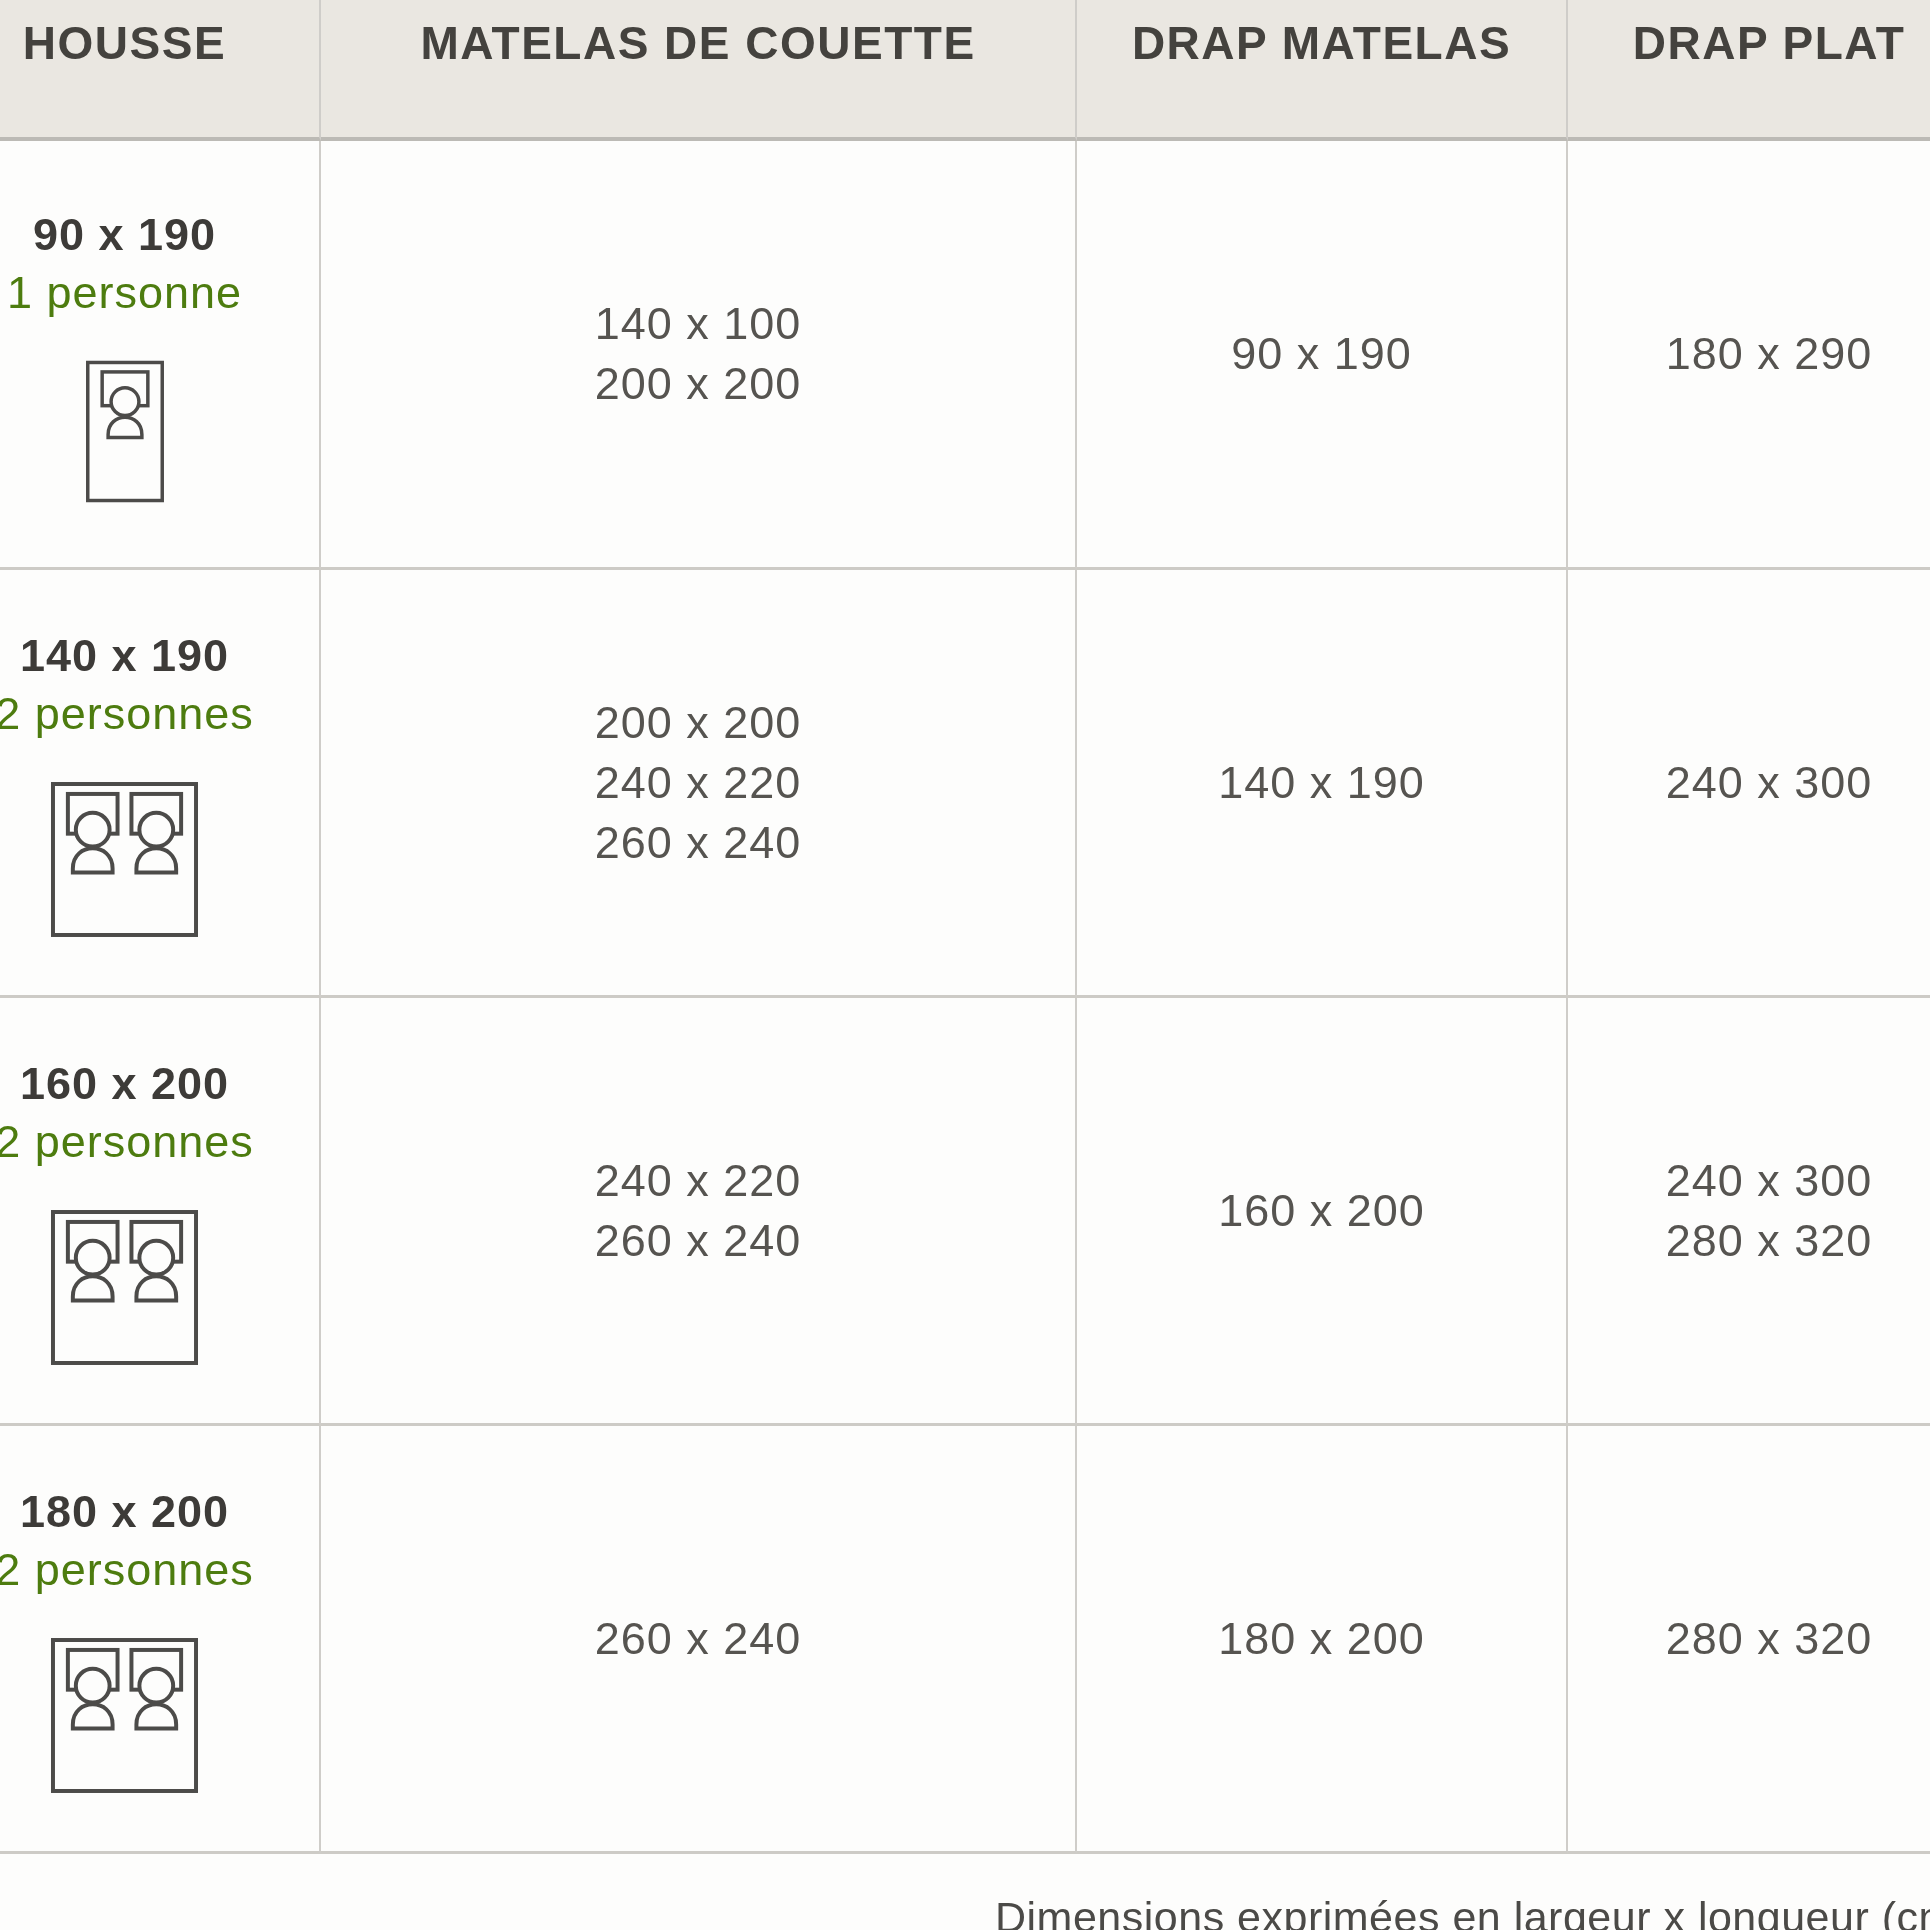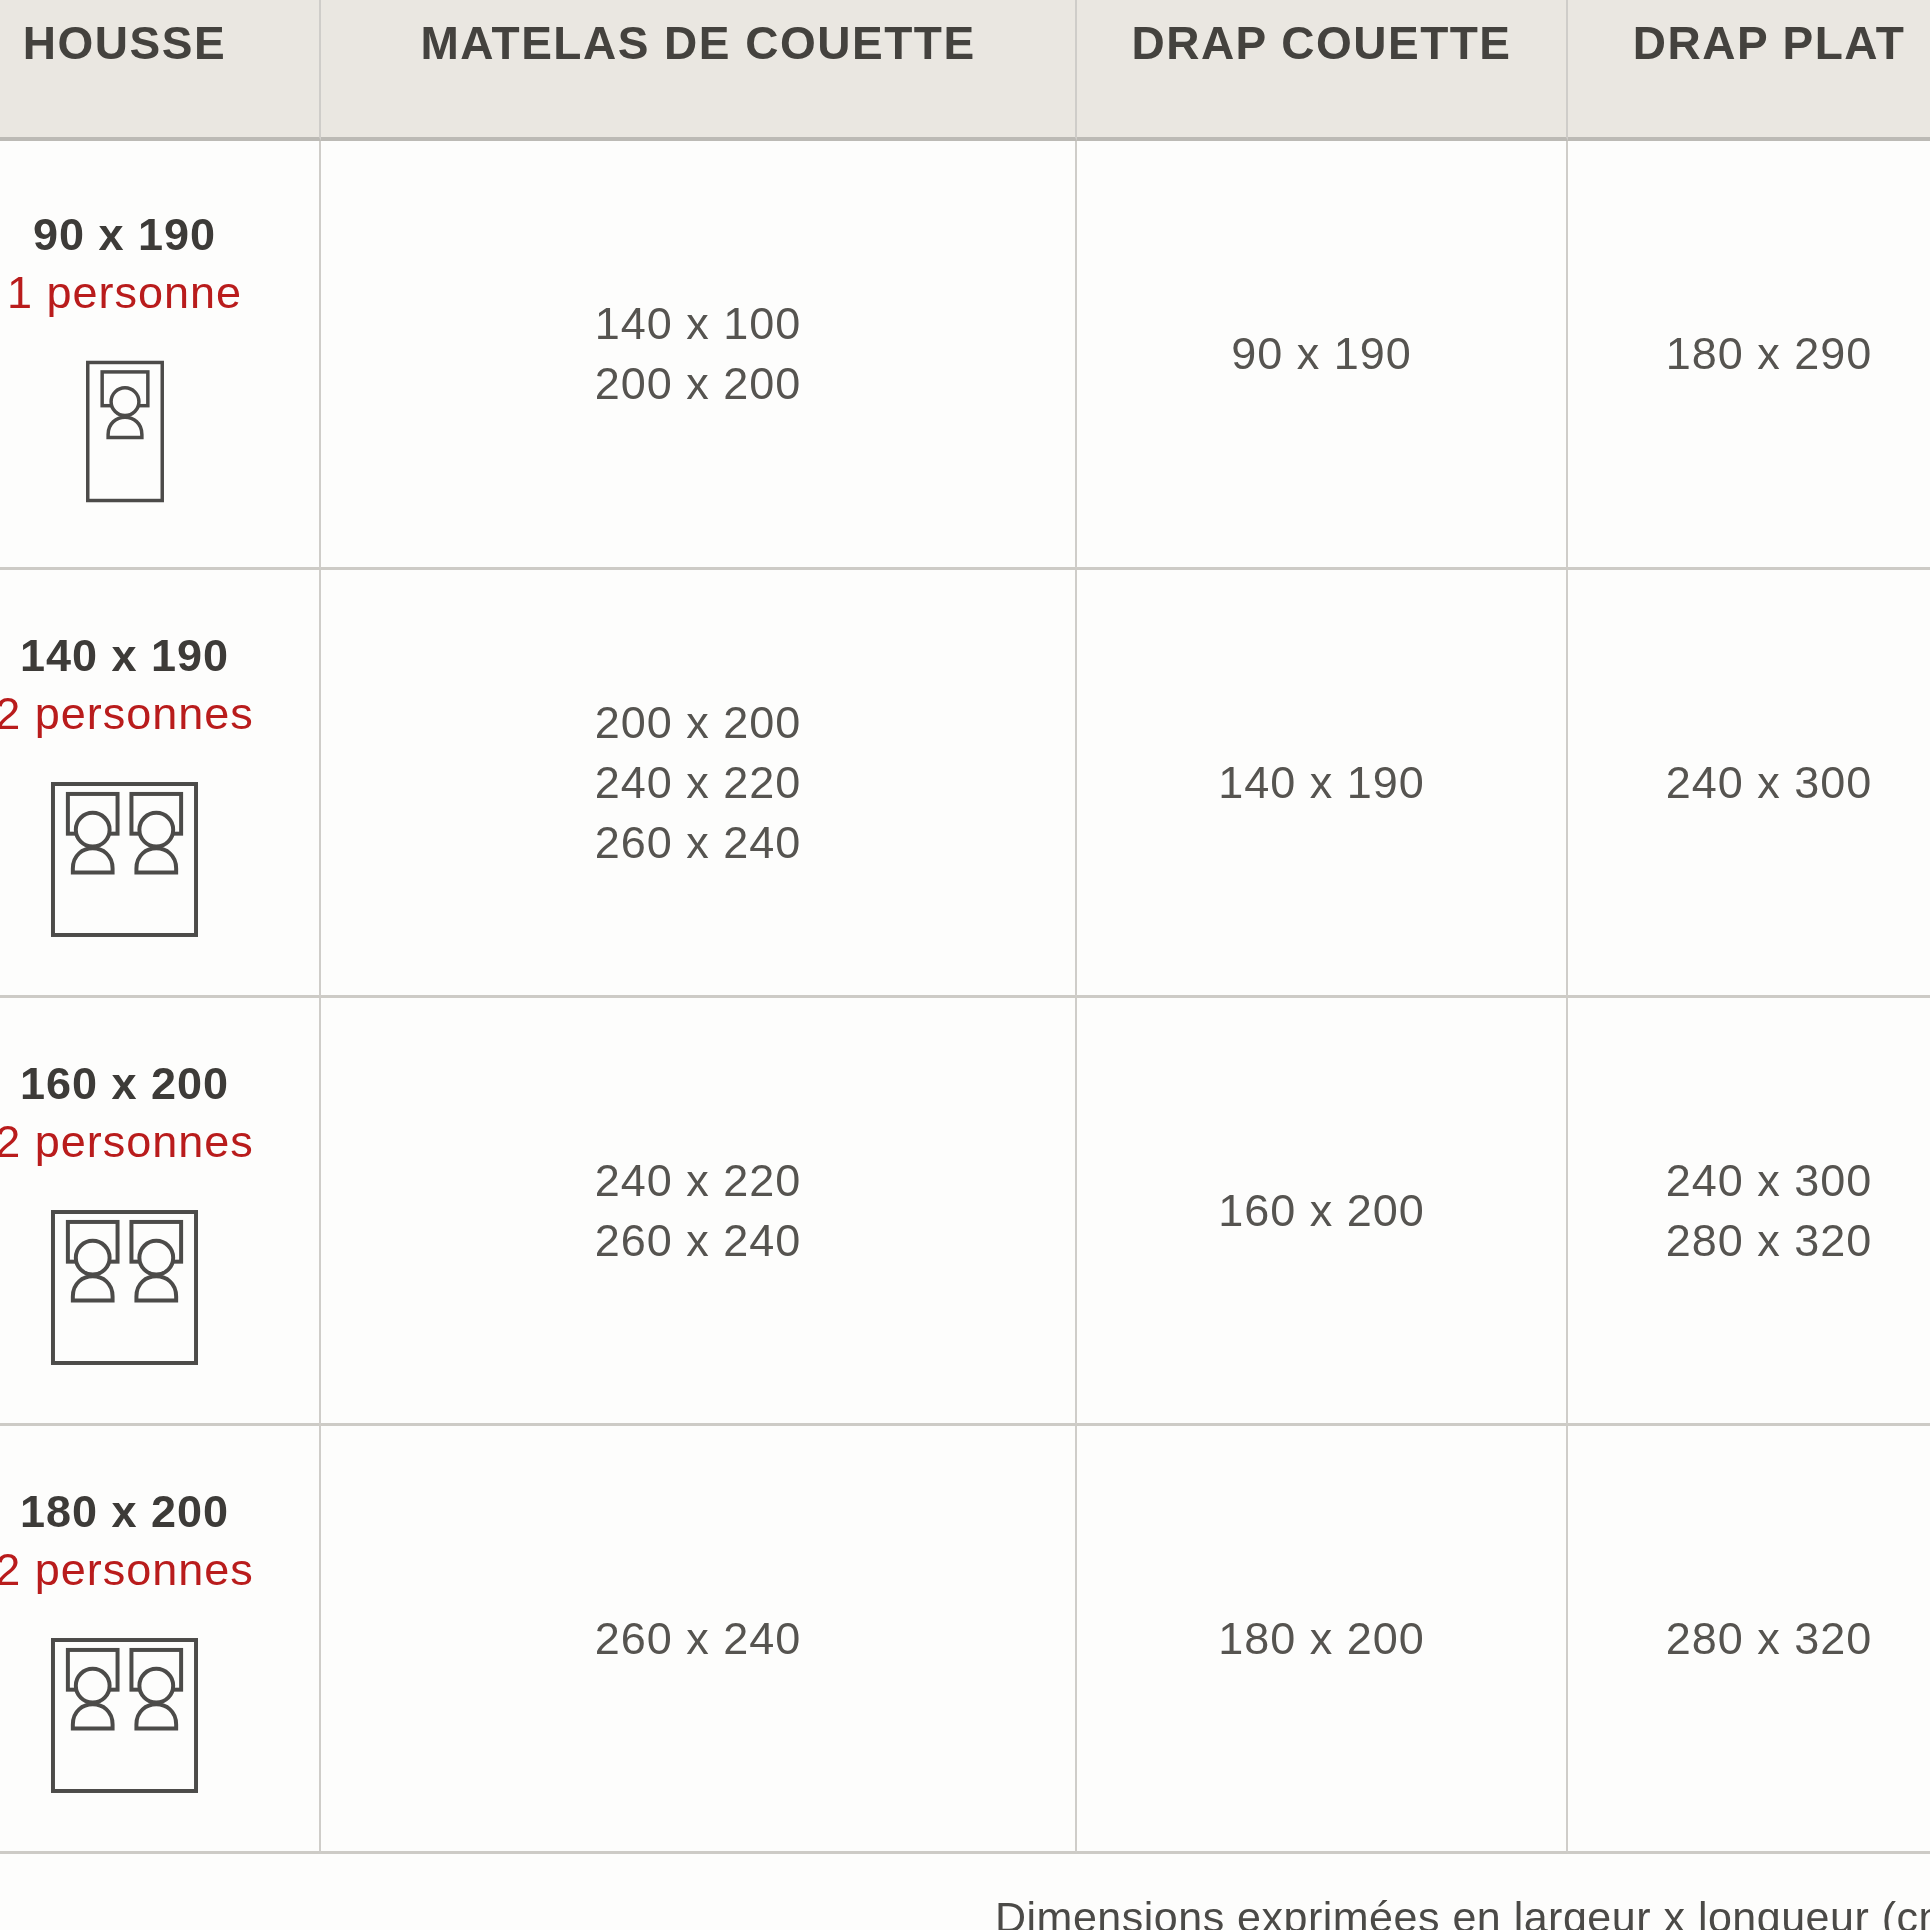--- a/index.html
+++ b/index.html
@@ -31,21 +31,21 @@
     font-size: 46px; font-weight: bold; letter-spacing: 1.5px;
     color: #44423e;
     white-space: nowrap;
   }
   .matelas-cell { flex-direction: column; }
   .matelas-size {
     font-size: 45px; font-weight: bold; color: #3d3b38;
     letter-spacing: 1px; line-height: 58px;
   }
   .capacity {
-    font-size: 45px; color: #b91c1c; letter-spacing: 1px; line-height: 58px;
+    font-size: 45px; color: #4d7c0f; letter-spacing: 1px; line-height: 58px;
   }
   .bed-icon { margin-top: 38px; }
   .values { text-align: center; }
   .values div {
     font-size: 45px; line-height: 60px; letter-spacing: 1px; color: #565450;
     white-space: nowrap;
   }
   .caption {
     position: absolute; left: 995px; top: 1893px;
     font-size: 43px; color: #4b4a47; letter-spacing: 0.5px;
@@ -57,21 +57,21 @@
 
 <div class="size-table">
 
   <div class="cell th col-divider">
     <span>HOUSSE</span>
   </div>
   <div class="cell th col-divider">
     <span>MATELAS DE COUETTE</span>
   </div>
   <div class="cell th col-divider">
-    <span>DRAP COUETTE</span>
+    <span>DRAP MATELAS</span>
   </div>
   <div class="cell th">
     <span>DRAP PLAT</span>
   </div>
 
   <div class="cell col-divider matelas-cell">
     <div class="matelas-size">90 x 190</div>
     <div class="capacity">1 personne</div>
     <svg class="bed-icon" width="80" height="143" viewBox="0 0 80 144" fill="none" stroke="#4c4b49" stroke-width="3.5">
       <rect x="2.5" y="2.5" width="75" height="139"></rect>

